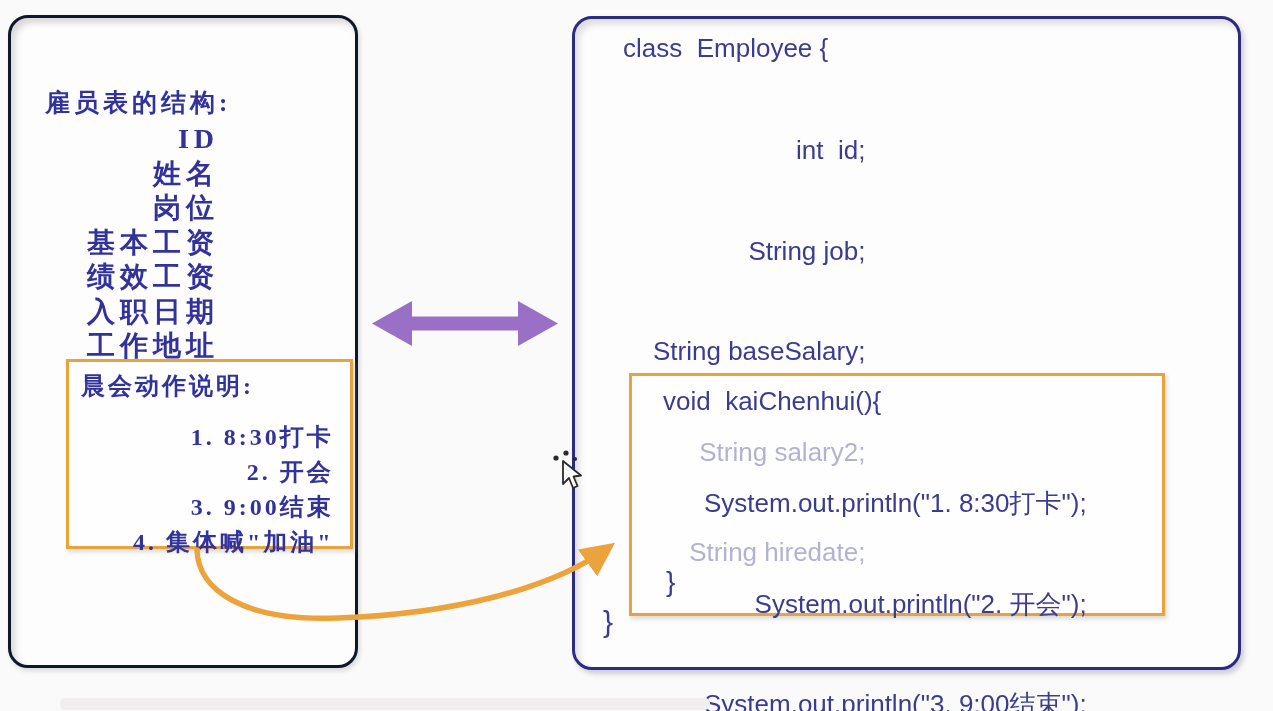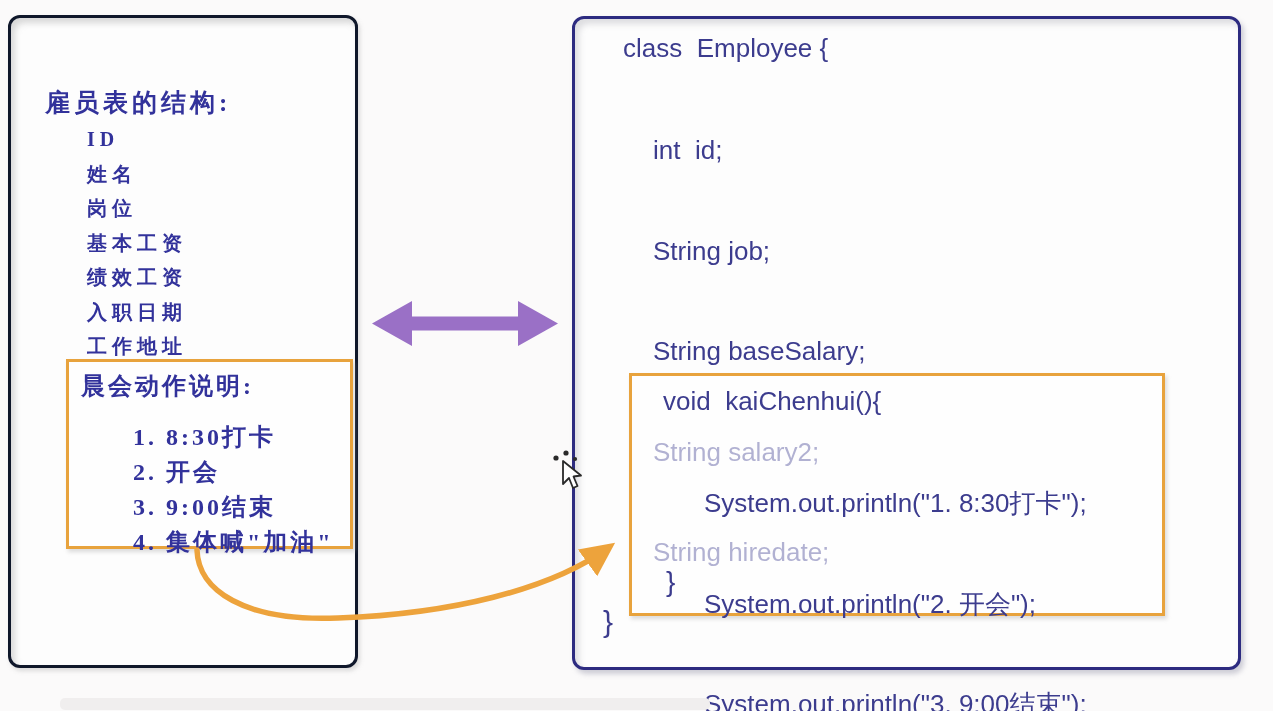--- a/index.html
+++ b/index.html
@@ -4,21 +4,21 @@
 <style>
   html,body { margin:0; padding:0; }
   body { background:#e9e9e9; }
   #stage {
     position:relative; width:1273px; height:711px;
     background:#fbfafa; overflow:hidden;
     font-family:"Liberation Sans","DejaVu Sans",sans-serif;
   }
 
   
-  .panel { position:absolute; background:#fdfdfd; border-radius:12px; }
+  .panel { position:absolute; background:#fdfdfd; border-radius:20px;text-align:right; }
   #left-panel {
     left:8px; top:15px; width:344px; height:647px;
     border:3px solid #0f172a;
     box-shadow:inset 4px 5px 6px rgba(150,150,150,.35), 2px 3px 4px rgba(160,160,160,.35);
   }
   #right-panel {
     left:572px; top:16px; width:663px; height:648px;
     border:3px solid #2d2b80;
     box-shadow:inset 4px 5px 6px rgba(150,150,160,.30), 3px 4px 5px rgba(150,150,170,.45);
   }
@@ -30,21 +30,21 @@
   }
   #left-title {
     position:absolute; left:34px; top:68px;
     font-size:25px; letter-spacing:4px;
   }
   #left-fields {
     position:absolute; left:76px; top:104px;
     list-style:none; margin:0; padding:0;
   }
   #left-fields li {
-    font-size:20px; letter-spacing:5px; height:34.5px; line-height:34.5px;
+    font-size:28px; letter-spacing:5px; height:34.5px; line-height:34.5px;
   }
 
   .orange-box {
     position:absolute; border:3px solid #e8a33d; background:rgba(255,255,255,.6);
     box-shadow:2px 3px 4px rgba(170,170,170,.40);
   }
   #meeting-box { left:55px; top:341px; width:281px; height:184px; }
   #meeting-title {
     position:absolute; left:12px; top:8px; font-size:24px; letter-spacing:3px;
   }

